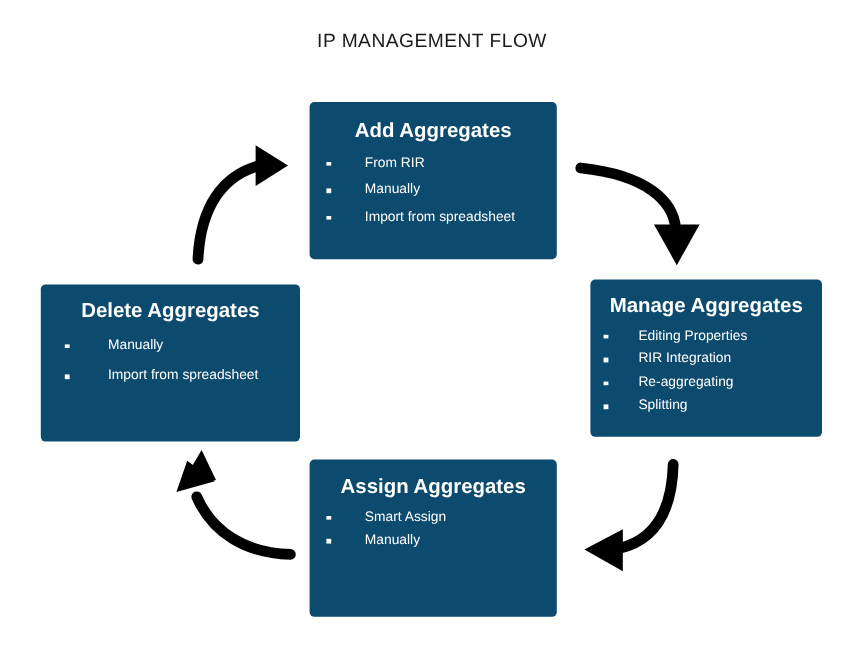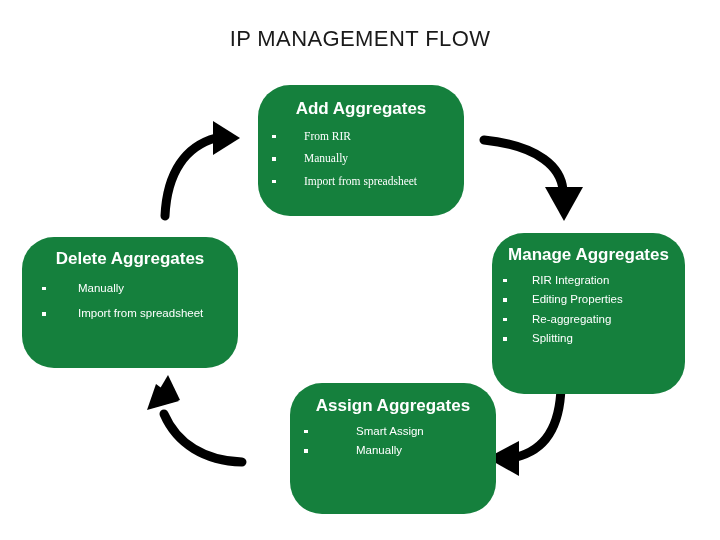--- a/index.html
+++ b/index.html
@@ -16,29 +16,29 @@
     height: 540px;
     background: #ffffff;
     overflow: hidden;
   }
   #title {
     position: absolute;
     left: 0;
     top: 26px;
     width: 720px;
     text-align: center;
-    font-size: 22px;
+    font-size: 16px;
     letter-spacing: 0.4px;
     color: #1a1a1a;
     font-weight: 400;
   }
   .node {
     position: absolute;
-    background: #15803d;
-    border-radius: 32px;
+    background: #0c4a6e;
+    border-radius: 4px;
     box-sizing: border-box;
     color: #ffffff;
   }
   .node-title {
     text-align: center;
     font-weight: bold;
     font-size: 17px;
     color: #ffffff;
     line-height: 1.15;
   }
@@ -60,34 +60,34 @@
     left: 14px;
     top: 4px;
     width: 3.5px;
     height: 3.5px;
     background: #ffffff;
   }
 
   
   #node-add      { left: 258px; top: 85px;  width: 206px; height: 131px; }
   #node-add .node-title   { margin-top: 14px; }
-  #node-add .bullets      { margin-top: 12px; font-family: Liberation Serif, serif; }
+  #node-add .bullets      { margin-top: 12px; }
 
-  #node-manage   { left: 492px; top: 233px; width: 193px; height: 161px; }
+  #node-manage   { left: 492px; top: 233px; width: 193px; height: 131px; }
   #node-manage .node-title { margin-top: 12px; }
   #node-manage .bullets    { margin-top: 10px; }
   #node-manage .bullet     { padding-left: 40px; margin-bottom: 8px; }
   #node-manage .bullet .dot{ left: 11px; }
 
-  #node-assign   { left: 258px; top: 383px; width: 206px; height: 131px; margin-left: 32px; }
+  #node-assign   { left: 258px; top: 383px; width: 206px; height: 131px; }
   #node-assign .node-title { margin-top: 13px; }
   #node-assign .bullets    { margin-top: 10px; }
-  #node-assign .bullet     { padding-left: 66px; margin-bottom: 8px; }
+  #node-assign .bullet     { padding-left: 46px; margin-bottom: 8px; }
 
-  #node-delete   { left: 22px;  top: 237px; width: 216px; height: 131px; }
+  #node-delete   { left: 34px;  top: 237px; width: 216px; height: 131px; }
   #node-delete .node-title { margin-top: 12px; }
   #node-delete .bullets    { margin-top: 14px; }
   #node-delete .bullet     { padding-left: 56px; margin-bottom: 14px; }
   #node-delete .bullet .dot{ left: 20px; }
 
   #arrows {
     position: absolute;
     left: 0;
     top: 0;
     width: 720px;
@@ -142,25 +142,25 @@
         <span>Import from spreadsheet</span>
       </li>
     </ul>
   </div>
 
   <div class="node" id="node-manage">
     <div class="node-title">Manage Aggregates</div>
     <ul class="bullets">
       <li class="bullet">
         <span class="dot"></span>
-        <span>RIR Integration</span>
+        <span>Editing Properties</span>
       </li>
       <li class="bullet">
         <span class="dot"></span>
-        <span>Editing Properties</span>
+        <span>RIR Integration</span>
       </li>
       <li class="bullet">
         <span class="dot"></span>
         <span>Re-aggregating</span>
       </li>
       <li class="bullet">
         <span class="dot"></span>
         <span>Splitting</span>
       </li>
     </ul>

